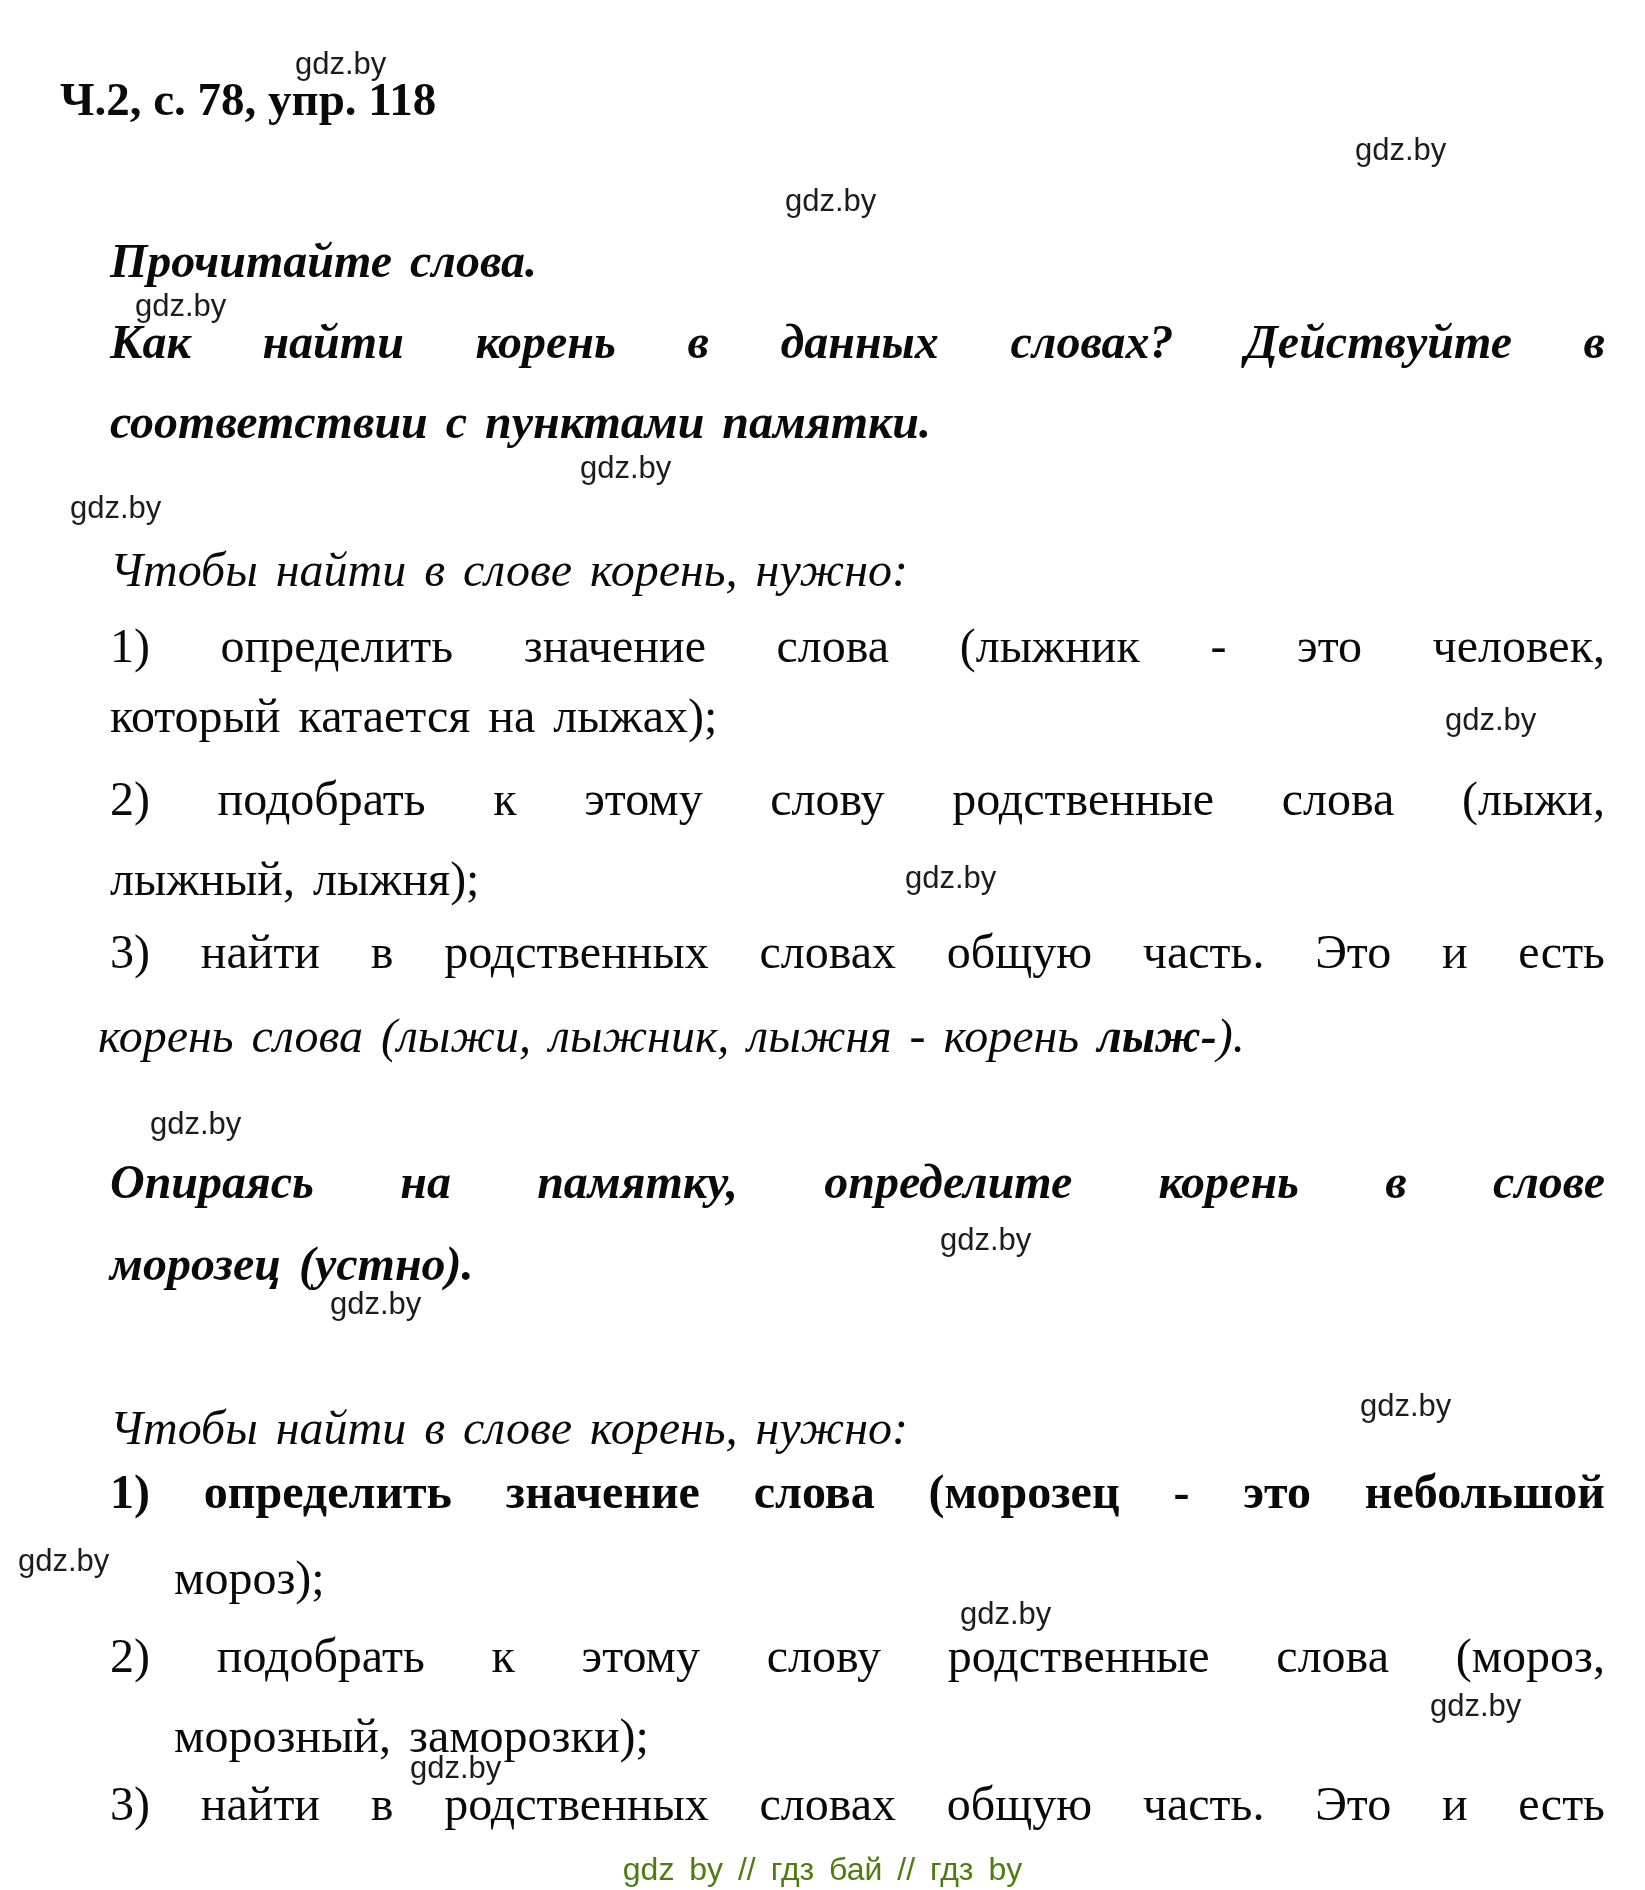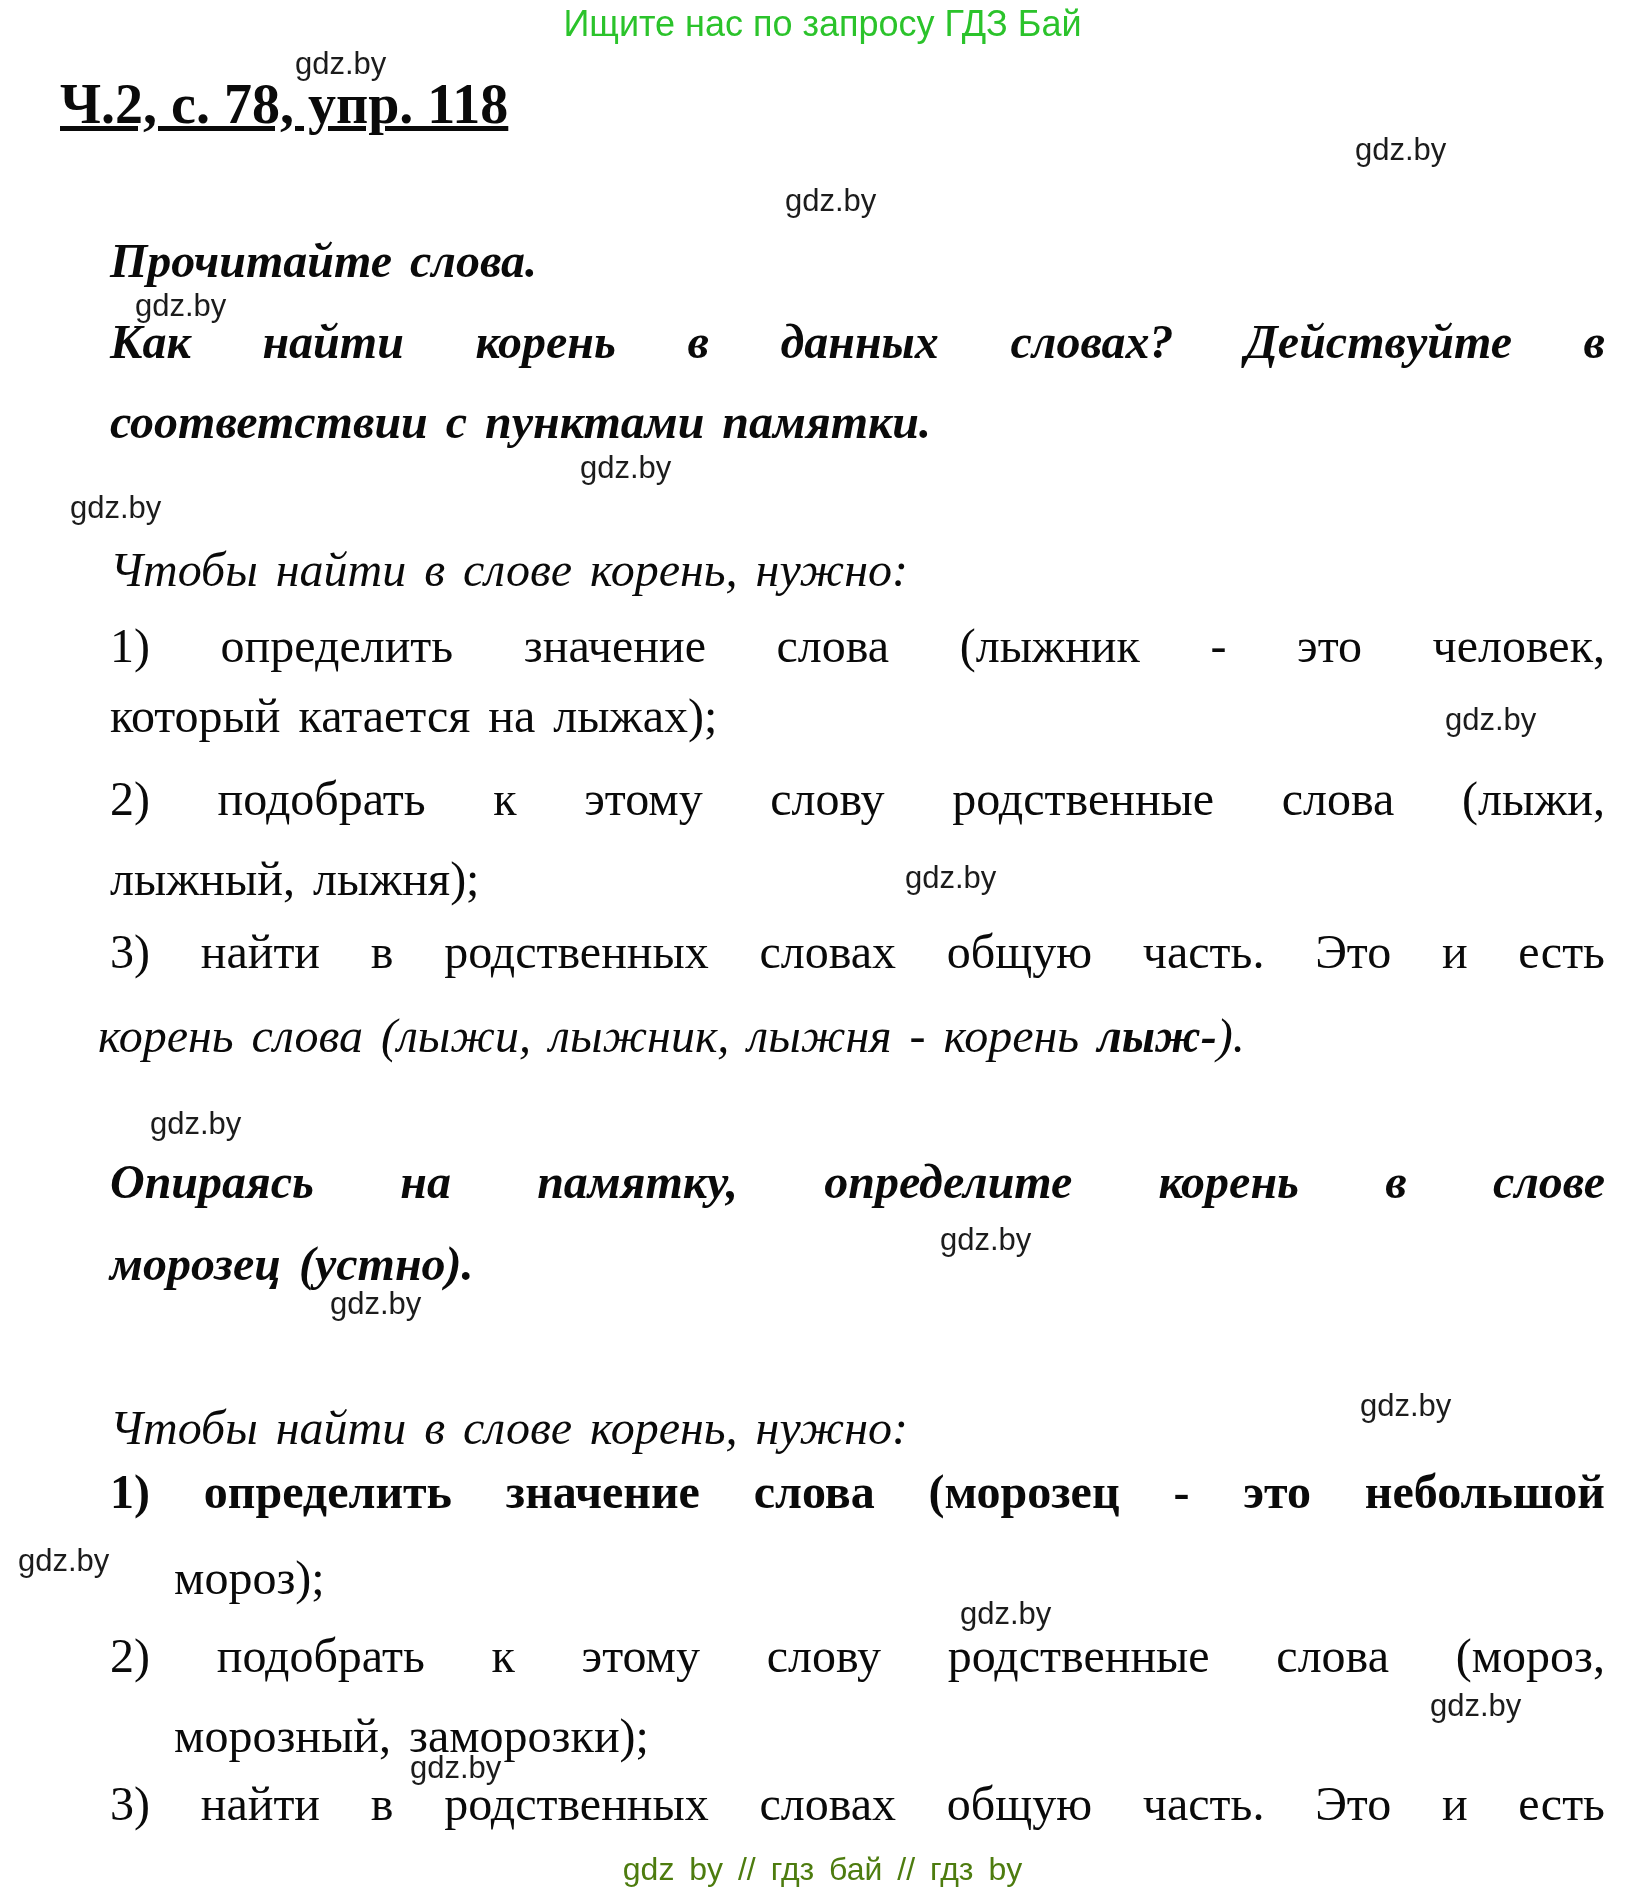--- a/index.html
+++ b/index.html
@@ -19,24 +19,23 @@
     font-family: "Liberation Sans", sans-serif;
     font-size: 36px;
     line-height: 1.1;
   }
   .title {
     position: absolute;
     left: 60px; top: 72px;
     margin: 0;
     font-family: "Liberation Serif", serif;
     font-weight: bold;
-    font-size: 56px;
+    font-size: 47px;
     color: #0a0a0a;
     white-space: nowrap;
-    text-decoration: underline;
   }
   .line {
     position: absolute;
     color: #0a0a0a;
     line-height: 1.1;
     white-space: nowrap;
     word-spacing: 6px;
     margin-left: 44px;
   }
   .body        { font-size: 48px; }
@@ -64,21 +63,20 @@
     font-family: "Liberation Sans", sans-serif;
     font-size: 32px;
     line-height: 1.1;
     word-spacing: 6px;
   }
 </style>
 </head>
 <body>
 
 <div class="page" style="background: rgb(255, 255, 255);">
-  <div class="promo" style="color: rgb(43, 195, 43);">Ищите нас по запросу ГДЗ Бай</div>
 
   <h1 class="title">Ч.2, с. 78, упр. 118</h1>
 
   <div id="lines-root">
       <div class="line bold-italic" style="left: 66px; top: 235px;">Прочитайте слова.</div>
       <div class="line bold-italic justify" style="left: 66px; top: 316px;">Как найти корень в данных словах? Действуйте в</div>
       <div class="line bold-italic" style="left: 66px; top: 396px;">соответствии с пунктами памятки.</div>
       <div class="line italic" style="left: 66px; top: 544px;">Чтобы найти в слове корень, нужно:</div>
       <div class="line body justify" style="left: 66px; top: 620px;">1) определить значение слова (лыжник - это человек,</div>
       <div class="line body" style="left: 66px; top: 690px;">который катается на лыжах);</div>

